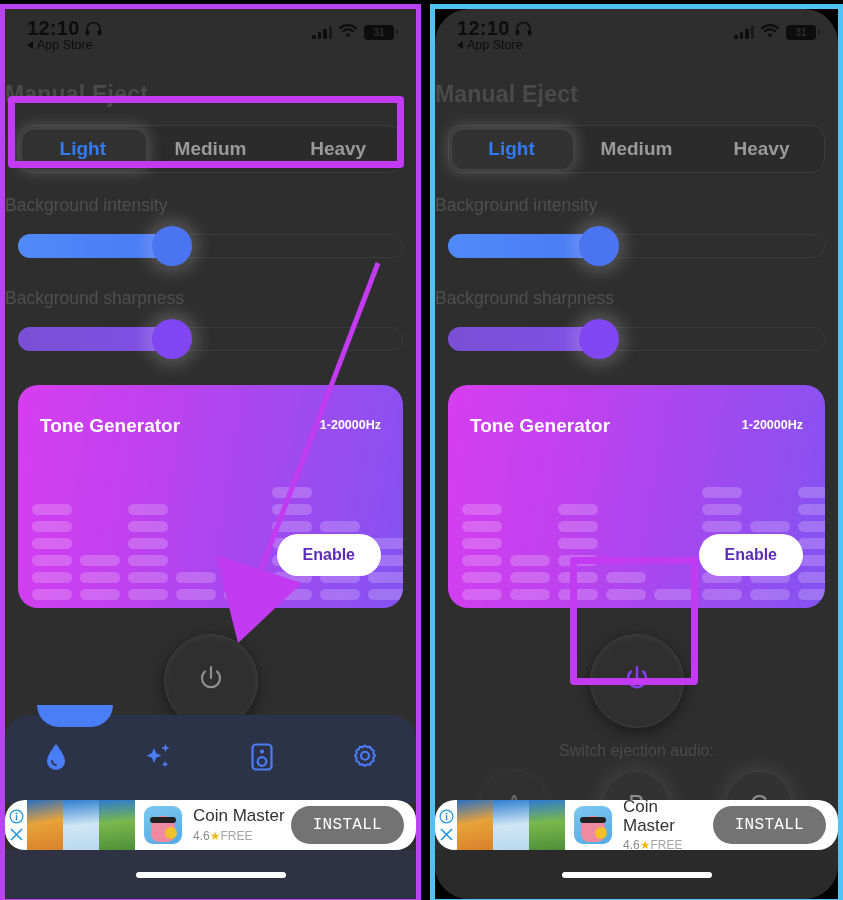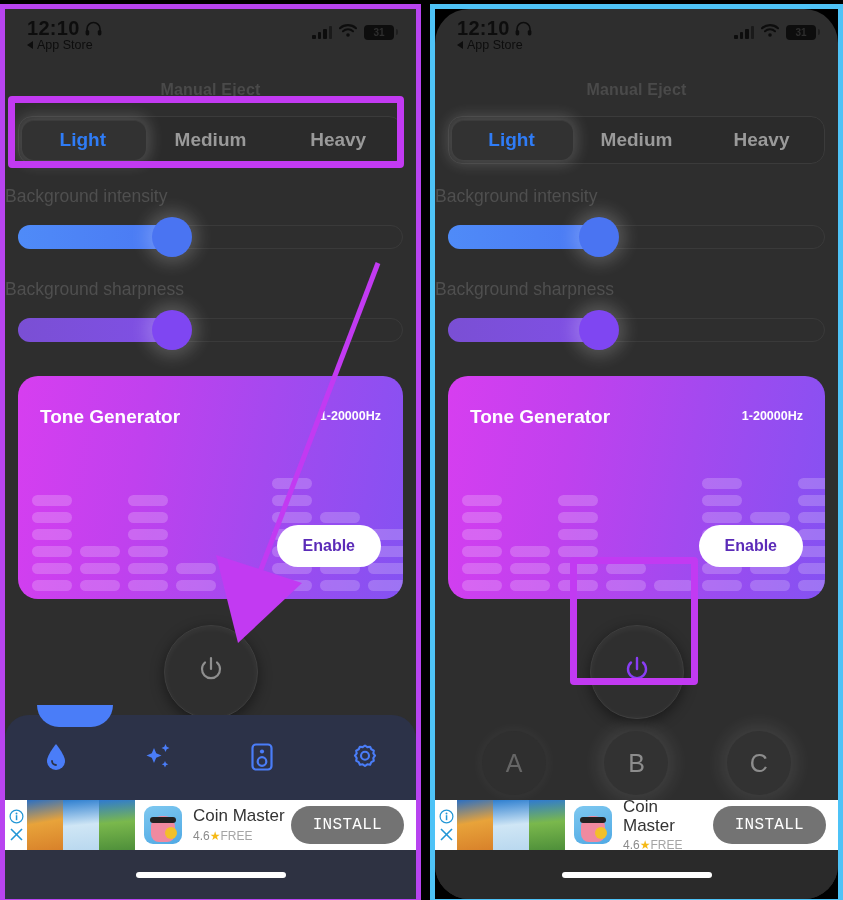--- a/index.html
+++ b/index.html
@@ -64,21 +64,21 @@
   }
   .battery span { font-size: 10px; font-weight: 700; color: #2e2e2e; }
   .battery::after {
     content:''; position:absolute; right:-4px; top:4.5px; width:2.5px; height:6px;
     border-radius: 0 2px 2px 0; background: #1f1f1f;
   }
 
   
   .app { position: relative; }
   .section-title {
-    text-align: center; color: #4a4a4a; font-size: 16px; font-weight: 700;
+    text-align: left; color: #4a4a4a; font-size: 23px; font-weight: 700;
     letter-spacing: .2px; margin-top: 16px;
   }
 
   
   .segmented {
     margin: 17px 13px 0 13px; height: 48px;
     border: 1px solid #3b3b3b; border-radius: 14px;
     display: flex; align-items: center; position: relative;
     background: #2b2b2b;
   }
@@ -178,21 +178,21 @@
   }
   .tab-notch {
     position: absolute; left: 32px; top: -10px; width: 76px; height: 22px;
     background: #4a7df8; border-radius: 0 0 40px 40px;
   }
   .tab-item { display: flex; align-items: center; justify-content: center; width: 25%; }
 
   
   .ad {
     position: absolute; left: 0; right: 0; bottom: 49px; height: 50px;
-    background: #fff; display: flex; align-items: center;
+    background: #fff; display: flex; align-items: center; border-radius: 20px;
   }
   .ad-meta { width: 22px; display:flex; flex-direction: column; align-items:center; gap:3px; }
   .ad-meta svg { display: block; }
   .ad-shots { display: flex; height: 50px; }
   .ad-shots i { display: block; width: 36px; height: 50px; }
   .ad-shot1 { background: linear-gradient(170deg,#2b6fc2 0%,#e8a33a 45%,#d8812a 100%); }
   .ad-shot2 { background: linear-gradient(175deg,#2e7fd0 0%,#cfe6f5 50%,#b9d8ef 100%); }
   .ad-shot3 { background: linear-gradient(175deg,#2f7ad0 0%,#7ab84c 45%,#4e8f3a 100%); }
   .ad-icon {
     width: 38px; height: 38px; border-radius: 9px; margin-left: 9px;
@@ -584,20 +584,21 @@
           <div class="power-btn">
             <span>
               <svg width="30" height="30" viewBox="0 0 30 30">
                   <path d="M9 7.5a9 9 0 1 0 12 0" fill="none" stroke="#8a3df5" stroke-width="2.4" stroke-linecap="round"></path>
                   <line x1="15" y1="3" x2="15" y2="14" stroke="#8a3df5" stroke-width="2.4" stroke-linecap="round"></line>
                 </svg>
             </span>
           </div>
         </div>
 
+        <div class="switch-label">Switch ejection audio:</div>
         <div class="abc">
           <div class="abc-btn dim">A</div>
           <div class="abc-btn">B</div>
           <div class="abc-btn">C</div>
         </div>
       </div>
 
       <div class="ad">
         <div class="ad-meta">
           <span>

